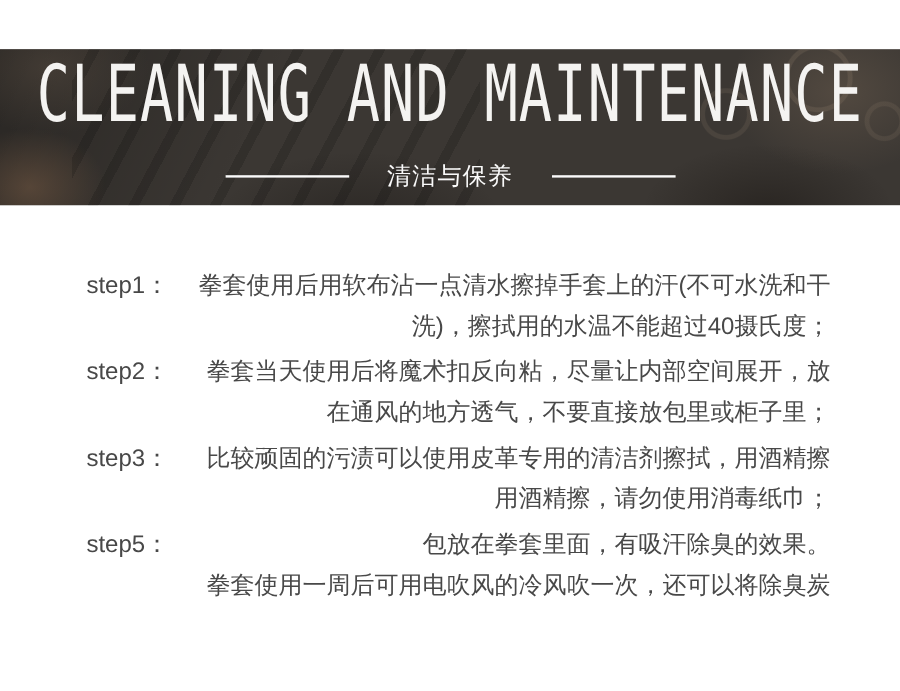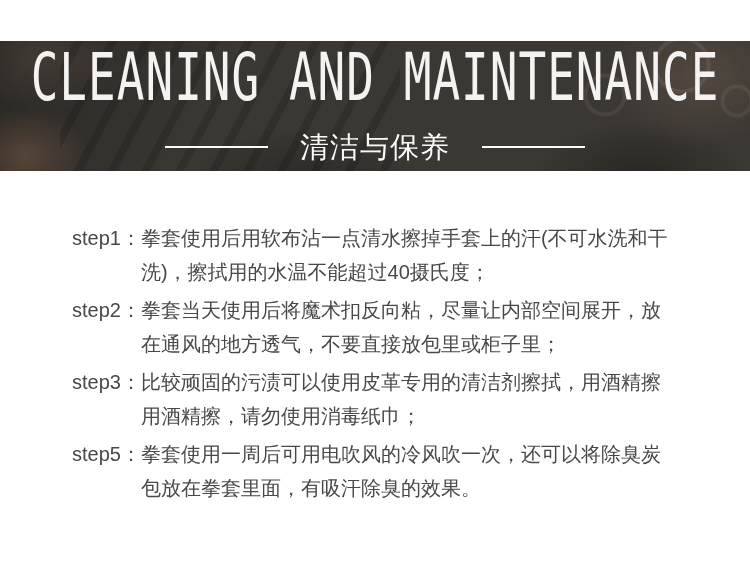--- a/index.html
+++ b/index.html
@@ -10,20 +10,21 @@
     --text:#484848;
   }
   *{margin:0;padding:0;box-sizing:border-box;}
   html,body{background:#fff;}
   body{font-family:"Liberation Sans","DejaVu Sans",sans-serif;}
   .page{
     position:relative;
     width:750px;height:576px;
     background:var(--page-bg);
     overflow:hidden;
+    text-align:right;
   }
   
   .banner{
     position:absolute;
     left:0;top:41px;
     width:750px;height:130px;
     background:
       radial-gradient(ellipse 90px 70px at 25px 115px, rgba(124,94,70,0.50), rgba(124,94,70,0) 70%),
       radial-gradient(ellipse 120px 80px at 40px 15px, rgba(115,98,82,0.30), rgba(115,98,82,0) 70%),
       radial-gradient(ellipse 130px 95px at 700px 35px, rgba(132,112,92,0.32), rgba(132,112,92,0) 72%),
@@ -76,21 +77,21 @@
     position:absolute;
     left:0;right:0;top:92px;
     display:flex;align-items:center;justify-content:center;
     z-index:2;
   }
   .subtitle-line{
     width:103px;height:2px;
     background:var(--subtitle);
   }
   .subtitle-text{
-    font-size:29px;
+    font-size:20px;
     color:var(--subtitle);
     letter-spacing:1px;
     margin:0 32px;
     line-height:28px;
   }
   
   .steps{
     position:absolute;
     left:0;top:171px;
     width:750px;
@@ -150,19 +151,19 @@
       <div class="step-lines">
           <div class="step-line">比较顽固的污渍可以使用皮革专用的清洁剂擦拭，用酒精擦</div>
           <div class="step-line">用酒精擦，请勿使用消毒纸巾；</div>
         </div>
     </div>
 
 
     <div class="step">
       <div class="step-label">step5：</div>
       <div class="step-lines">
+          <div class="step-line">包放在拳套里面，有吸汗除臭的效果。</div>
           <div class="step-line">拳套使用一周后可用电吹风的冷风吹一次，还可以将除臭炭</div>
-          <div class="step-line">包放在拳套里面，有吸汗除臭的效果。</div>
         </div>
     </div>
   </div>
 
 </div>
 
 </body></html>

